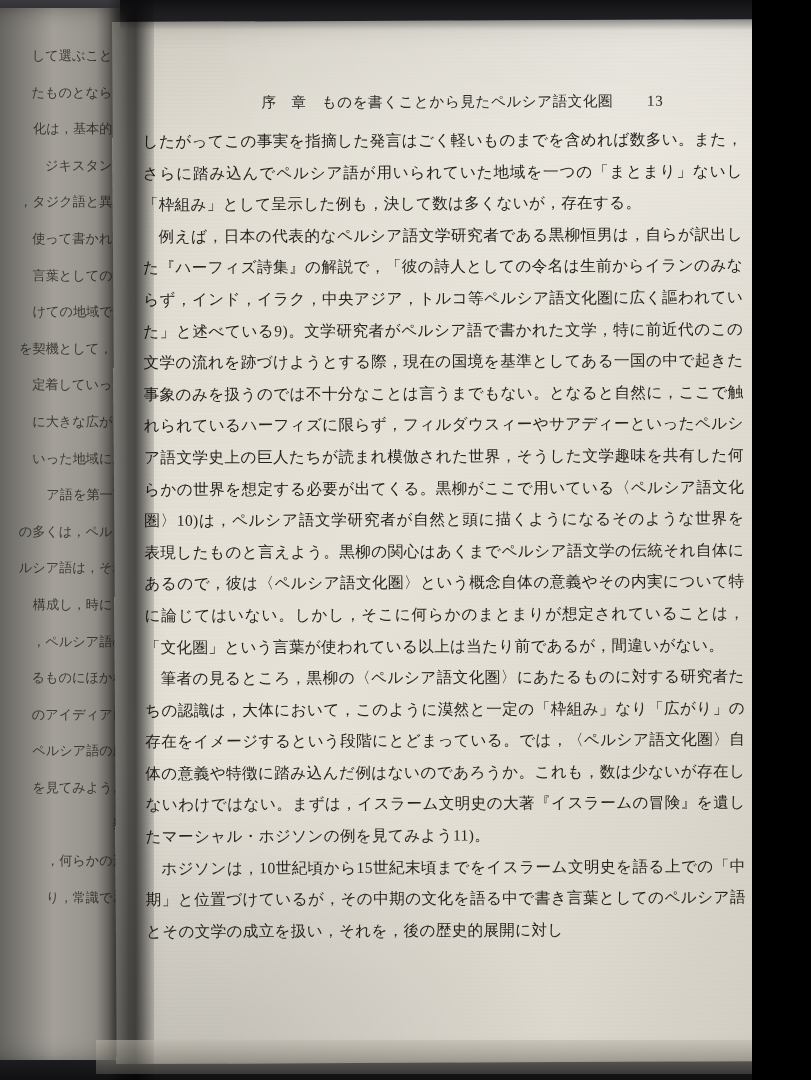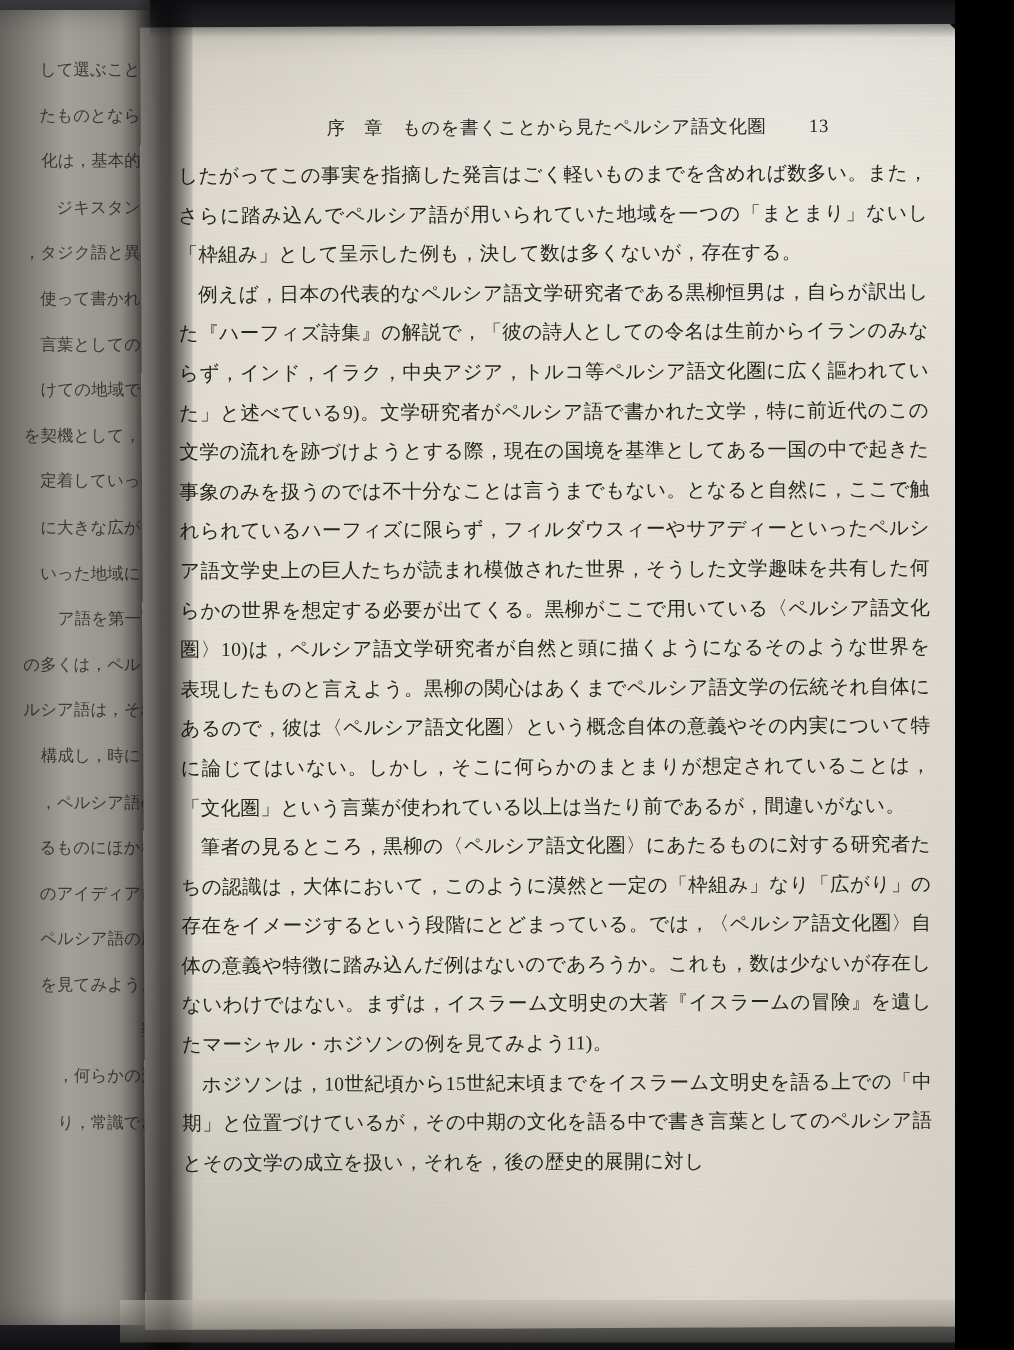--- a/index.html
+++ b/index.html
@@ -14,21 +14,20 @@
     font-family: "Liberation Serif", "DejaVu Serif", serif;
   }
 
   
   .photo {
     position: relative;
     width: 752px;
     height: 1080px;
     background: #1b1b1d;
     overflow: hidden;
-    padding-left: 12px;
   }
 
   
   .backdrop {
     position: absolute;
     inset: 0;
     background:
       linear-gradient(100deg, #101012 0%, #1d1d20 35%, #141416 70%, #0c0c0e 100%);
   }
   .backdrop-top {

